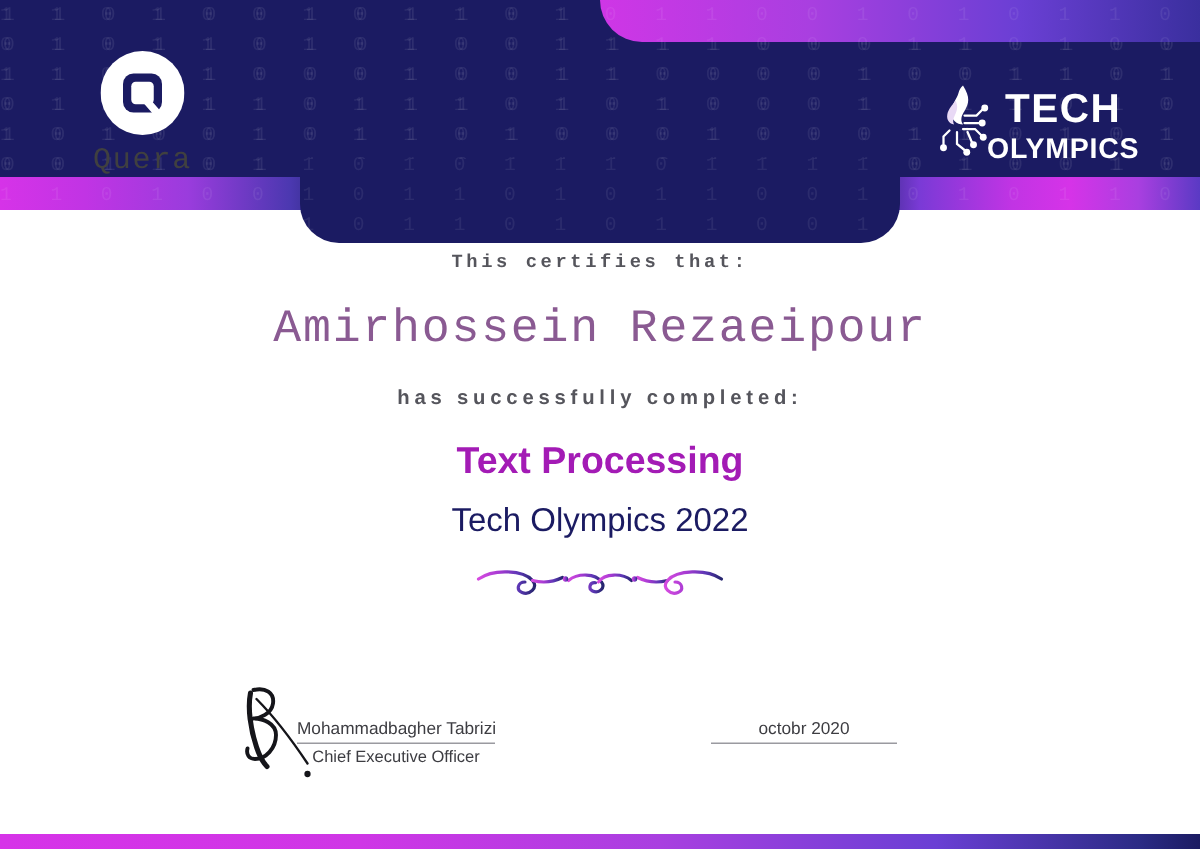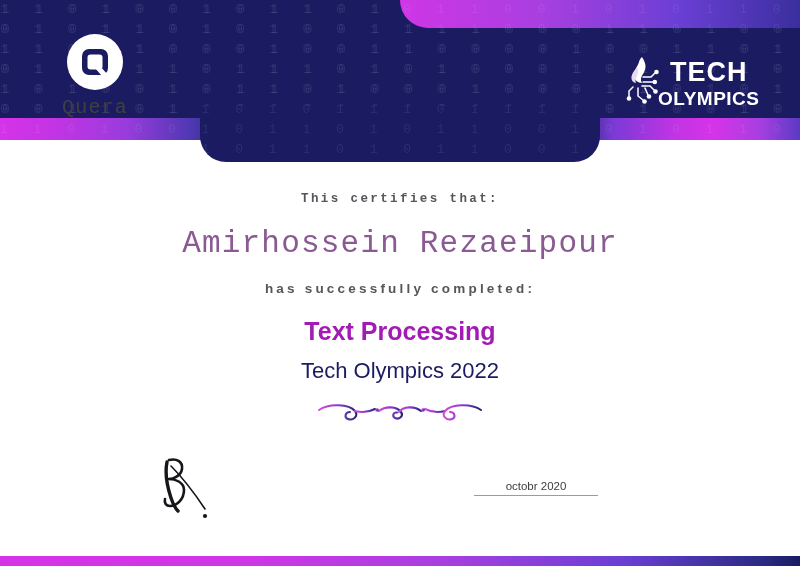--- a/index.html
+++ b/index.html
@@ -134,21 +134,21 @@
   
   .body-area {
     position: absolute;
     top: 140px; left: 0;
     width: 800px;
     height: 426px;
     text-align: center;
   }
 
   .certifies-line {
-    margin-top: 52px;
+    margin-top: 28px;
     font-family: "Liberation Mono", monospace;
     font-size: 12.5px;
     letter-spacing: 2.4px;
     color: #55555c;
     font-weight: 700;
   }
 
   .recipient-name {
     margin-top: 20px;
     font-family: "Liberation Mono", monospace;
@@ -374,20 +374,25 @@
 
     <svg class="signature-mark" viewBox="0 0 64 70">
       <g fill="none" stroke="#15151a" stroke-linecap="round" stroke-linejoin="round">
         <path d="M12 8 C10 18 12 32 16 44 C18 50 21 55 23 57" stroke-width="3.4"></path>
         <path d="M14 6 C22 4 28 8 27 15 C26 22 18 25 14 25 C20 25 29 28 29 36 C29 45 22 52 15 52 C11 52 9 49 10 45" stroke-width="2.6"></path>
         <path d="M16 12 C26 22 40 40 50 55" stroke-width="1.6"></path>
       </g>
       <circle cx="50" cy="62" r="2.1" fill="#15151a"></circle>
     </svg>
 
+    <div class="sig-block">
+      <div class="sig-value">Mohammadbagher Tabrizi</div>
+      <div class="sig-rule"></div>
+      <div class="sig-label">Chief Executive Officer</div>
+    </div>
 
     <div class="date-block">
       <div class="sig-value">octobr 2020</div>
       <div class="sig-rule"></div>
     </div>
   </div>
 
   <div class="bottom-strip"></div>
 
 </div>

